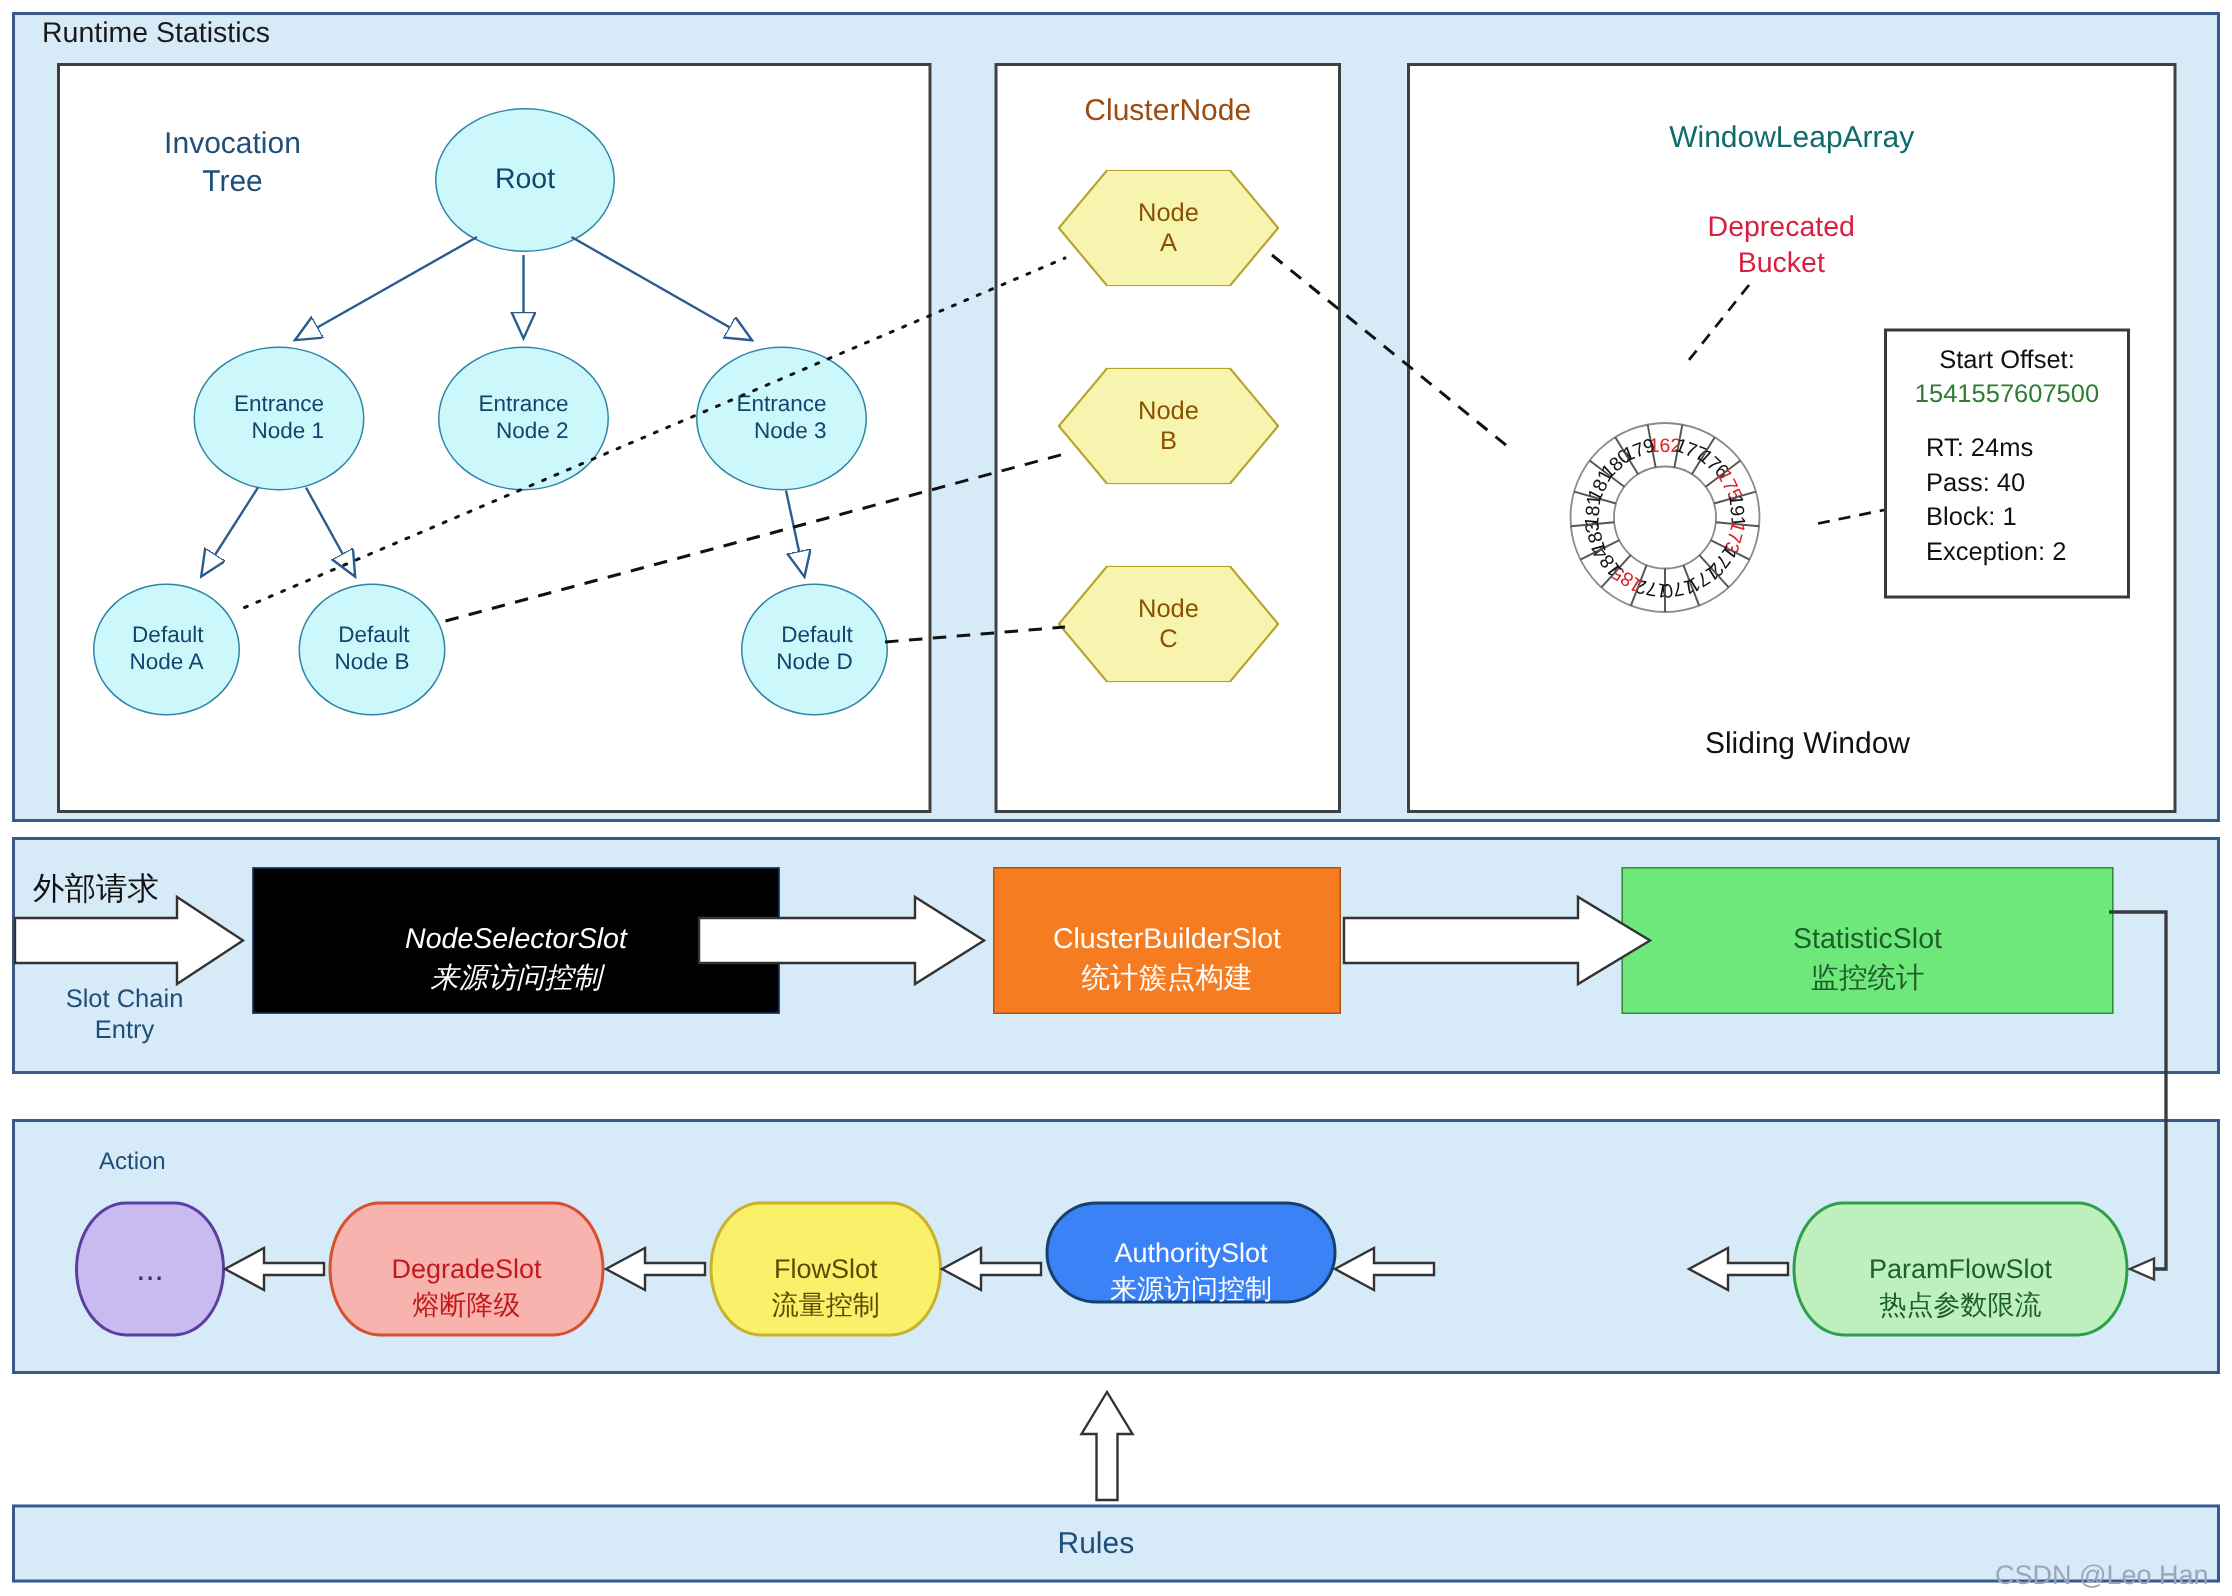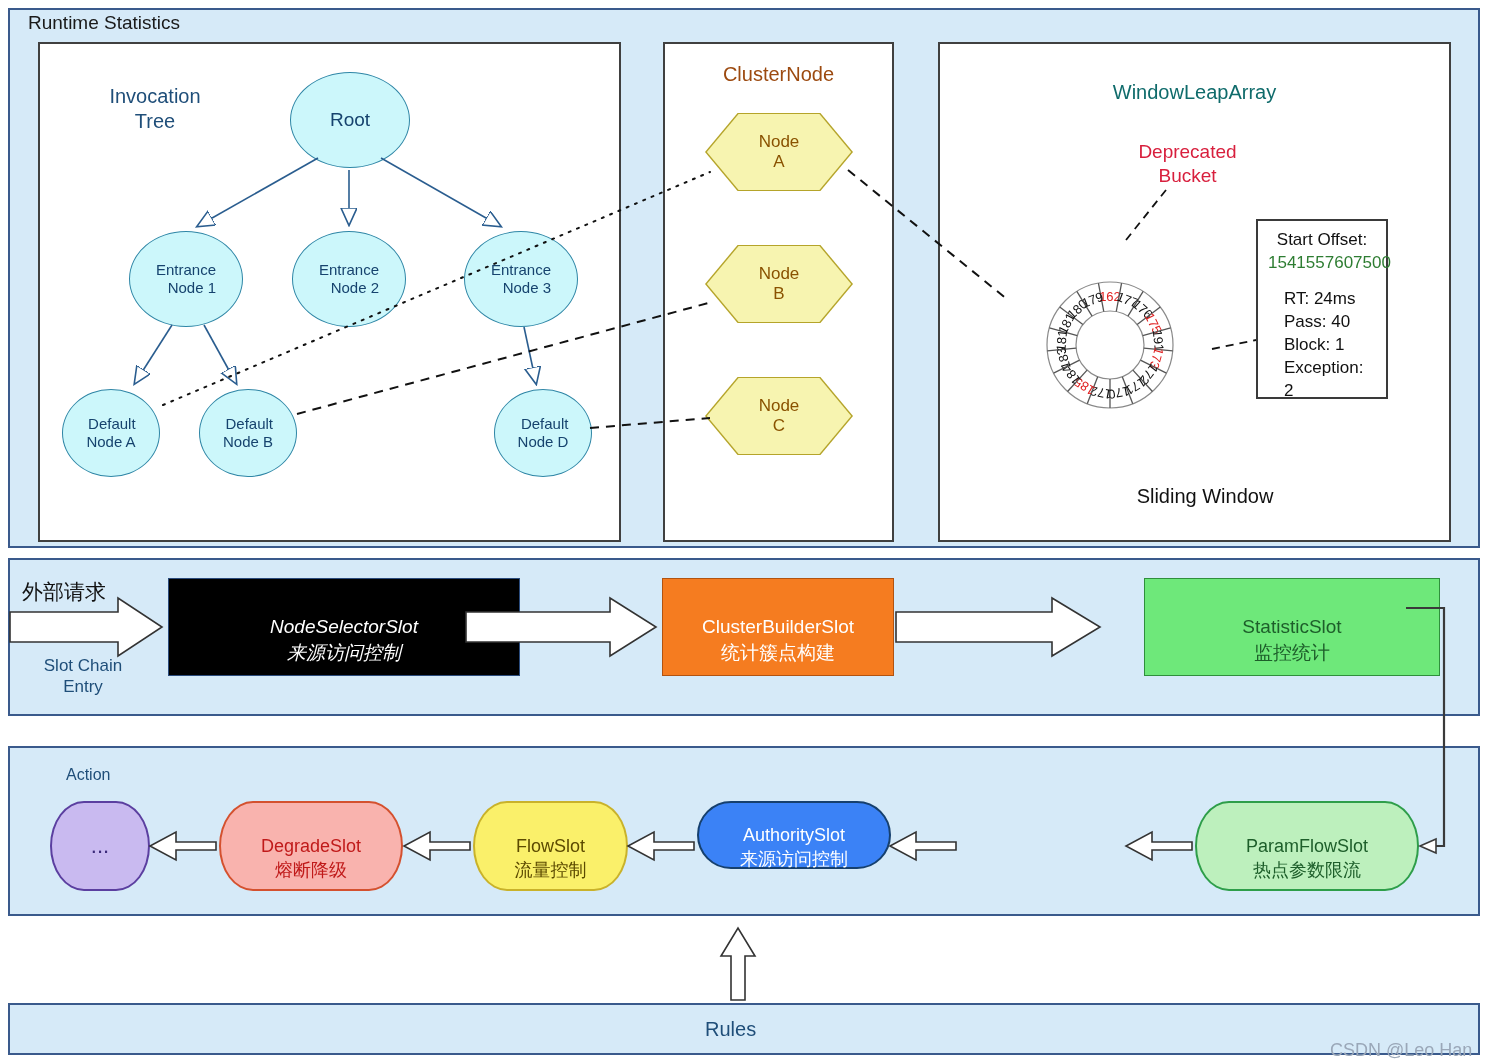--- a/index.html
+++ b/index.html
@@ -99,21 +99,21 @@
   </div>
 
   <div class="whitebox" style="left:938px;top:42px;width:513px;height:500px;"></div>
   <div class="sec-title" style="left:938px;top:80px;width:513px;color:#0f6b6b;">WindowLeapArray</div>
 
   <div class="sec-title red" style="left:1090px;top:140px;width:195px;font-size:19px;">Deprecated
 Bucket</div>
 
   <div class="lbl" style="left:1065px;top:485px;width:280px;text-align:center;color:#111;font-size:20px;">Sliding Window</div>
 
-  <div class="infobox" style="left:1256px;top:219px;width:132px;height:180px;">
+  <div class="infobox" style="left:1256px;top:219px;width:164px;height:180px;">
     <div class="ttl">Start Offset:</div>
     <div class="num">1541557607500</div>
     <div class="lines">
       <div>RT: 24ms</div>
       <div>Pass: 40</div>
       <div>Block: 1</div>
       <div>Exception: 2</div>
     </div>
   </div>
 
@@ -125,21 +125,21 @@
   <div class="slotbox" style="left:168px;top:578px;width:352px;height:98px;background:#000000;font-style:italic;">
     <span>
       <span>NodeSelectorSlot</span><br><span>来源访问控制</span>
     </span>
   </div>
   <div class="slotbox" style="left:662px;top:578px;width:232px;height:98px;background:#f57c20;border-color:#b25310;">
     <span>
       <span>ClusterBuilderSlot</span><br><span>统计簇点构建</span>
     </span>
   </div>
-  <div class="slotbox" style="left:1144px;top:578px;width:296px;height:98px;background:#6ee87a;border-color:#2f8f3c;color:#1d5e2a;">
+  <div class="slotbox" style="left:1081px;top:578px;width:328px;height:98px;background:#6ee87a;border-color:#2f8f3c;color:#1d5e2a;">
     <span>
       <span>StatisticSlot</span><br><span>监控统计</span>
     </span>
   </div>
 
   <div class="panel" style="left:8px;top:746px;width:1472px;height:170px;"></div>
   <div class="lbl blue-title" style="left:66px;top:766px;font-size:16px;">Action</div>
 
   <div class="cyl" style="left:50px;top:801px;width:100px;height:90px;background:#c9baf0;border-color:#5b3fa0;color:#3b2a7a;font-size:22px;">
     <span>...</span>

